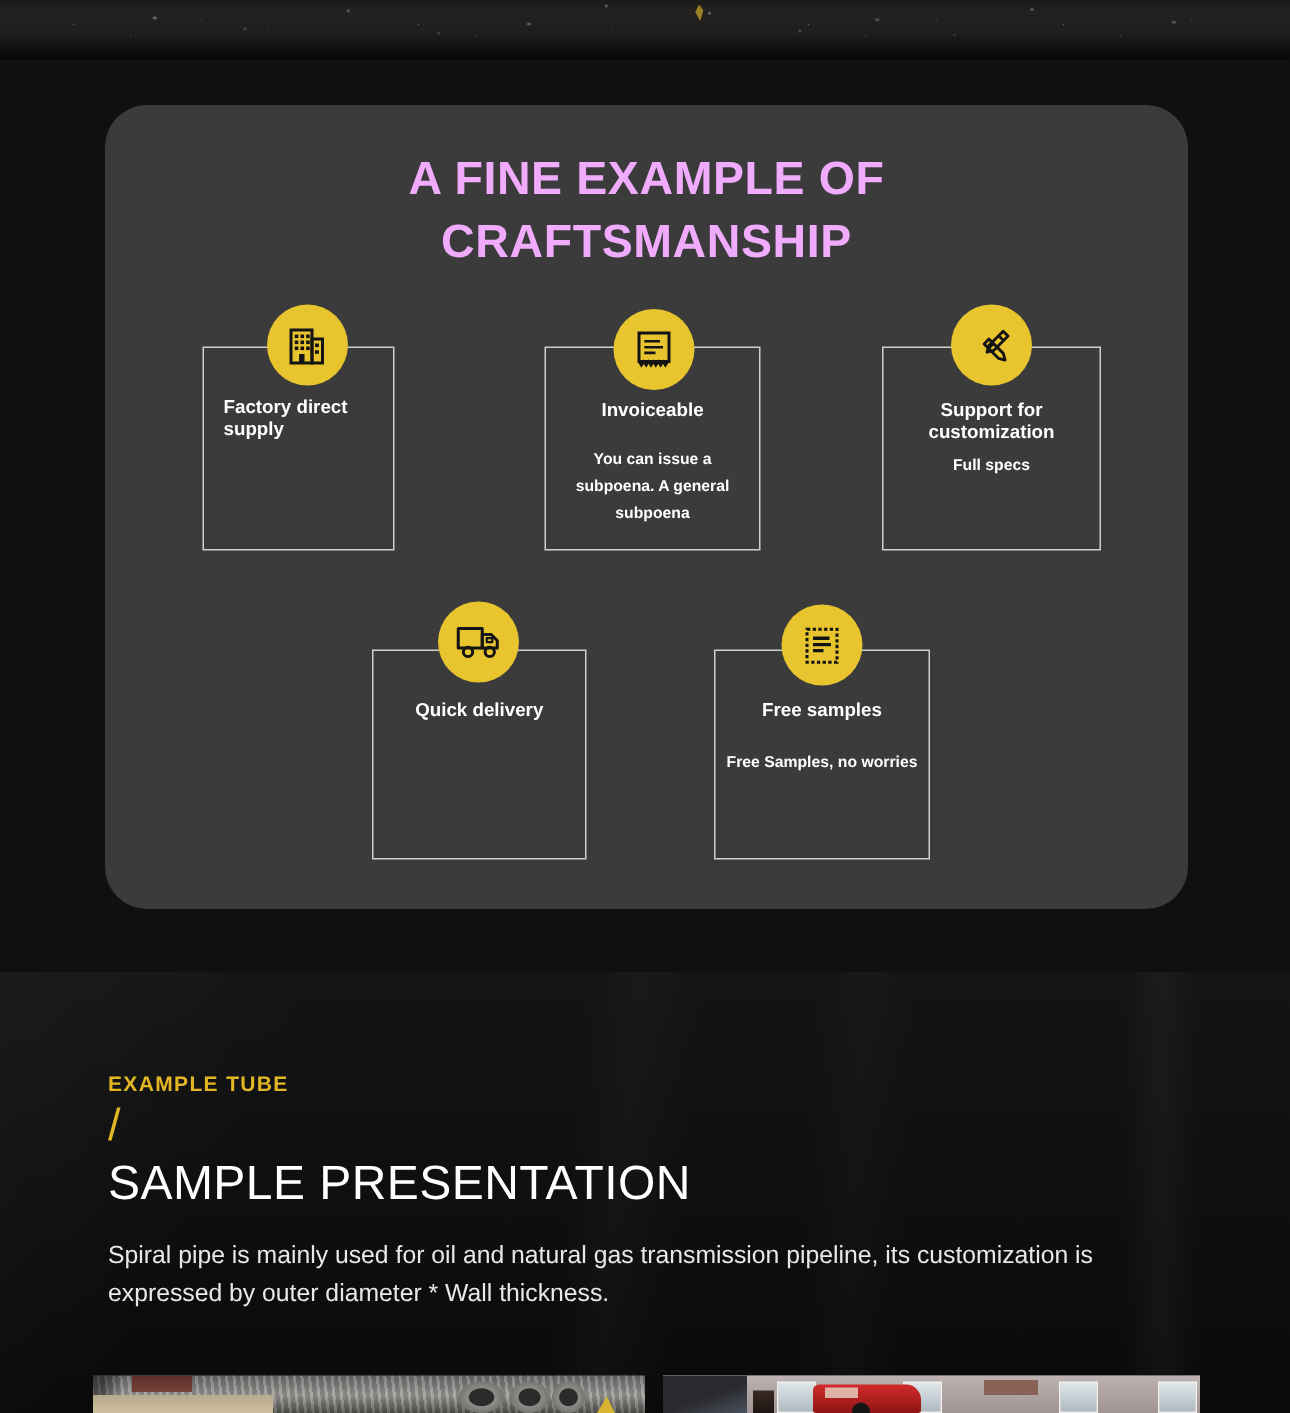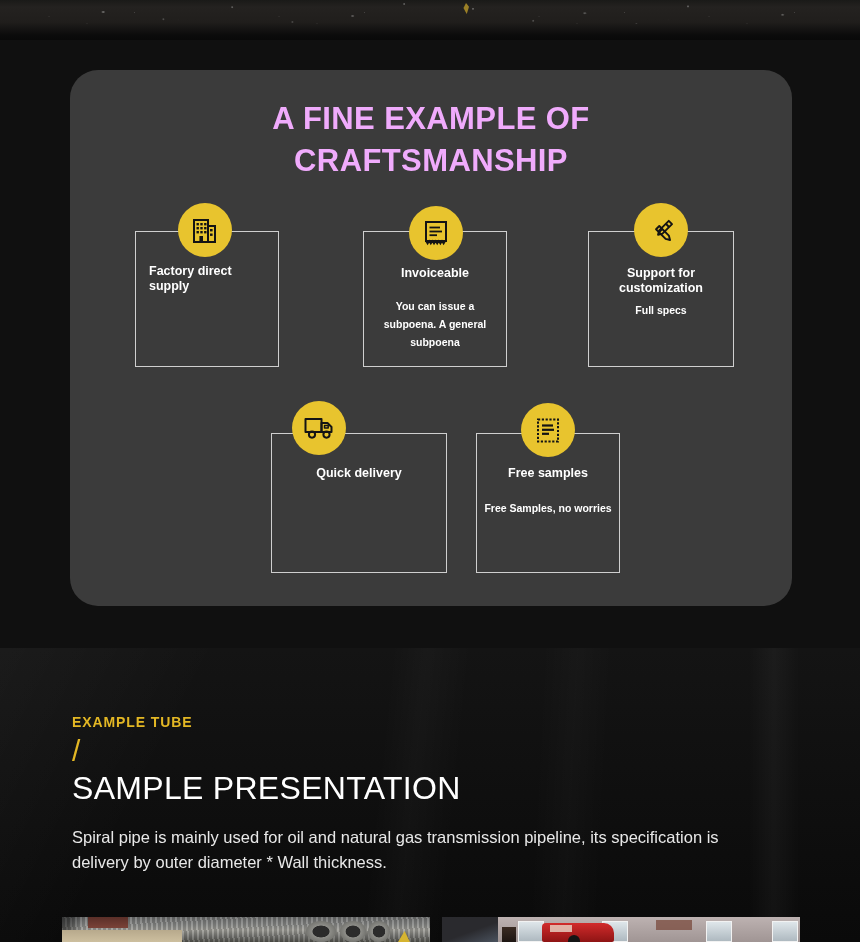--- a/index.html
+++ b/index.html
@@ -64,33 +64,33 @@
   .card .card-body {
     position:absolute; color:#ffffff;
     font-size:10.5px; font-weight:600; line-height:1.72;
   }
   .card.align-left .card-title { text-align:left; }
   .card.align-left .card-body { text-align:left; }
   .card.align-center .card-title { text-align:center; }
   .card.align-center .card-body { text-align:center; }
 
   
-  #card-0 { left:135px; top:231px; width:144px; height:136px; }
+  #card-0 { left:135px; top:231px; width:128px; height:136px; }
   #card-0 .card-title { top:32px; left:13px; right:10px; }
   #card-0 .card-body  { top:66px; left:13px; right:12px; }
 
   #card-1 { left:363px; top:231px; width:144px; height:136px; }
   #card-1 .card-title { top:34px; left:6px; right:6px; }
   #card-1 .card-body  { top:65px; left:6px; right:6px; }
 
   #card-2 { left:588px; top:231px; width:146px; height:136px; }
   #card-2 .card-title { top:34px; left:4px; right:4px; }
   #card-2 .card-body  { top:69px; left:4px; right:4px; }
 
-  #card-3 { left:248px; top:433px; width:176px; height:140px;margin-left:23px; }
+  #card-3 { left:248px; top:433px; width:143px; height:140px; }
   #card-3 .card-title { top:32px; left:0; right:0; text-align:center; }
   #card-3 .card-body  { top:65px; left:13px; right:10px; text-align:left; }
 
   #card-4 { left:476px; top:433px; width:144px; height:140px; }
   #card-4 .card-title { top:32px; left:0; right:0; }
   #card-4 .card-body  { top:65px; left:6px; right:6px; }
 
   
   .icon-badge {
     position:absolute; width:54px; height:54px; border-radius:50%;
@@ -298,21 +298,21 @@
       <path d="M7 8.5 H18" stroke-width="2.2"></path>
       <path d="M7 12.8 H19" stroke-width="2.2"></path>
       <path d="M7 16.8 H14" stroke-width="2.2"></path>
     </svg>
   </div>
 
   <div class="lower"></div>
   <div class="eyebrow">EXAMPLE TUBE</div>
   <div class="slash">/</div>
   <div class="headline">SAMPLE PRESENTATION</div>
-  <div class="lead">Spiral pipe is mainly used for oil and natural gas transmission pipeline, its specification is delivery by outer diameter * Wall thickness.</div>
+  <div class="lead">Spiral pipe is mainly used for oil and natural gas transmission pipeline, its customization is expressed by outer diameter * Wall thickness.</div>
 
   <div class="photo" id="photo-pipes">
     <div class="ground"></div>
     <div class="brick"></div>
     <div class="ring-a"></div>
     <div class="ring-b"></div>
     <div class="ring-c"></div>
     <div class="yellow"></div>
   </div>
 

